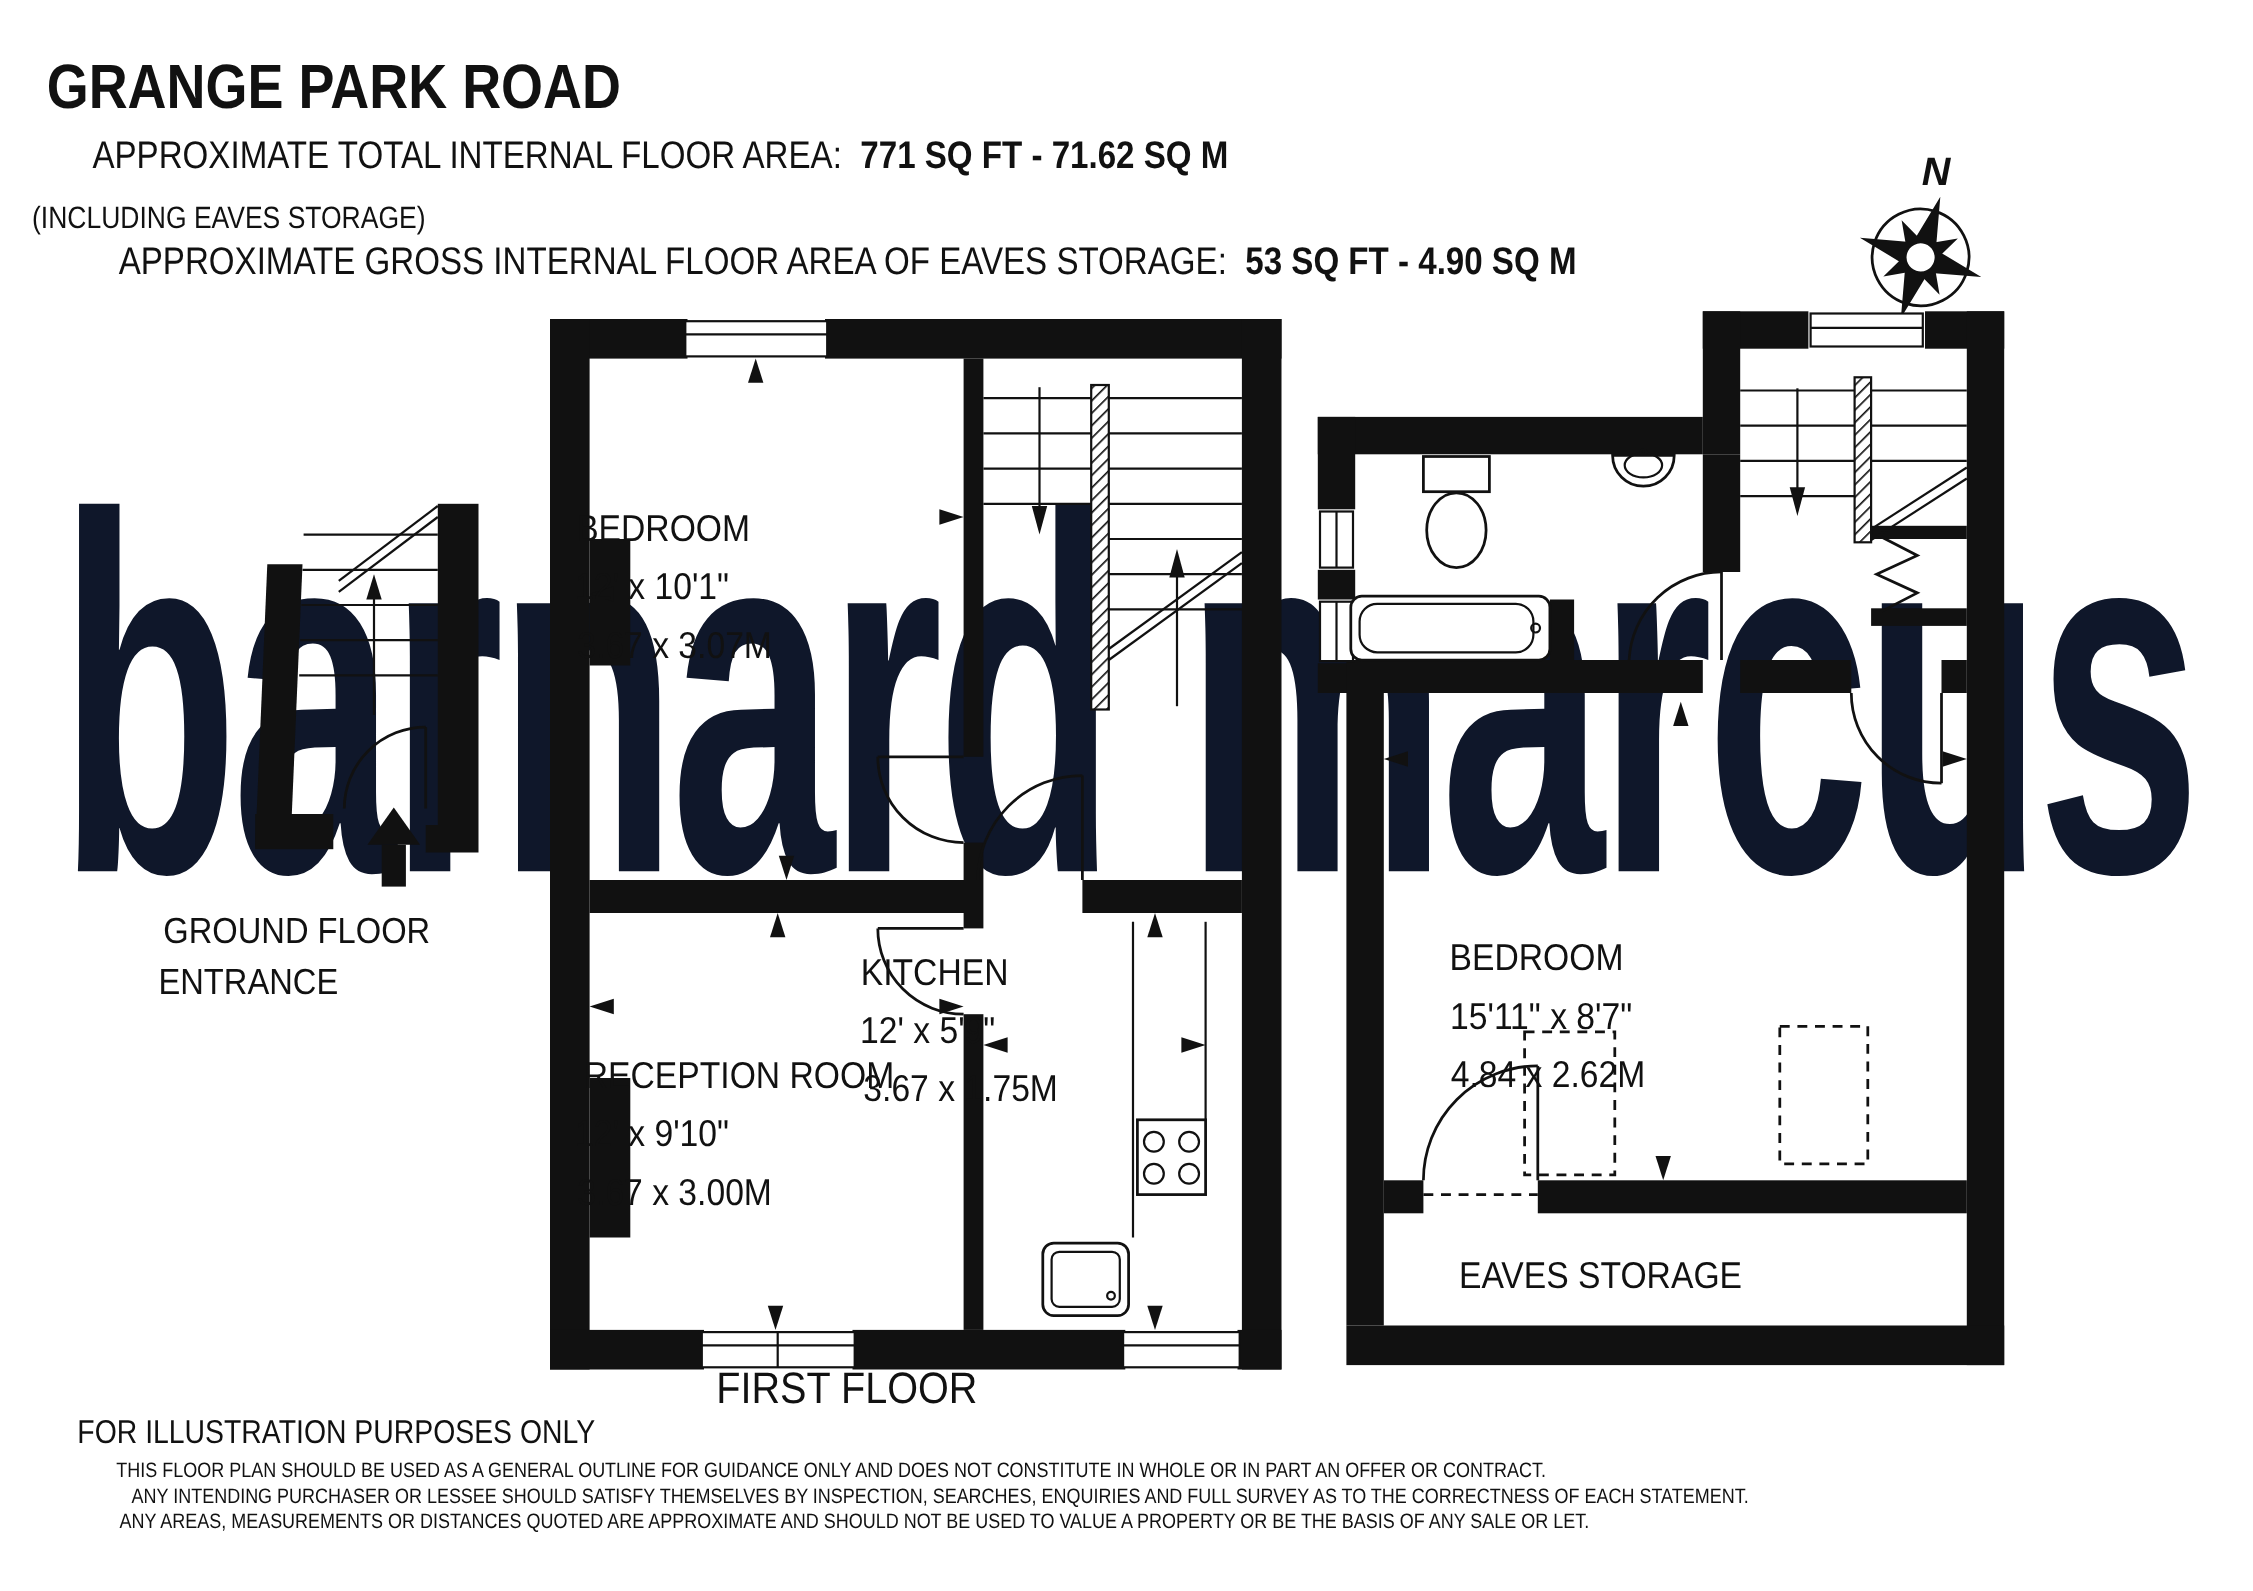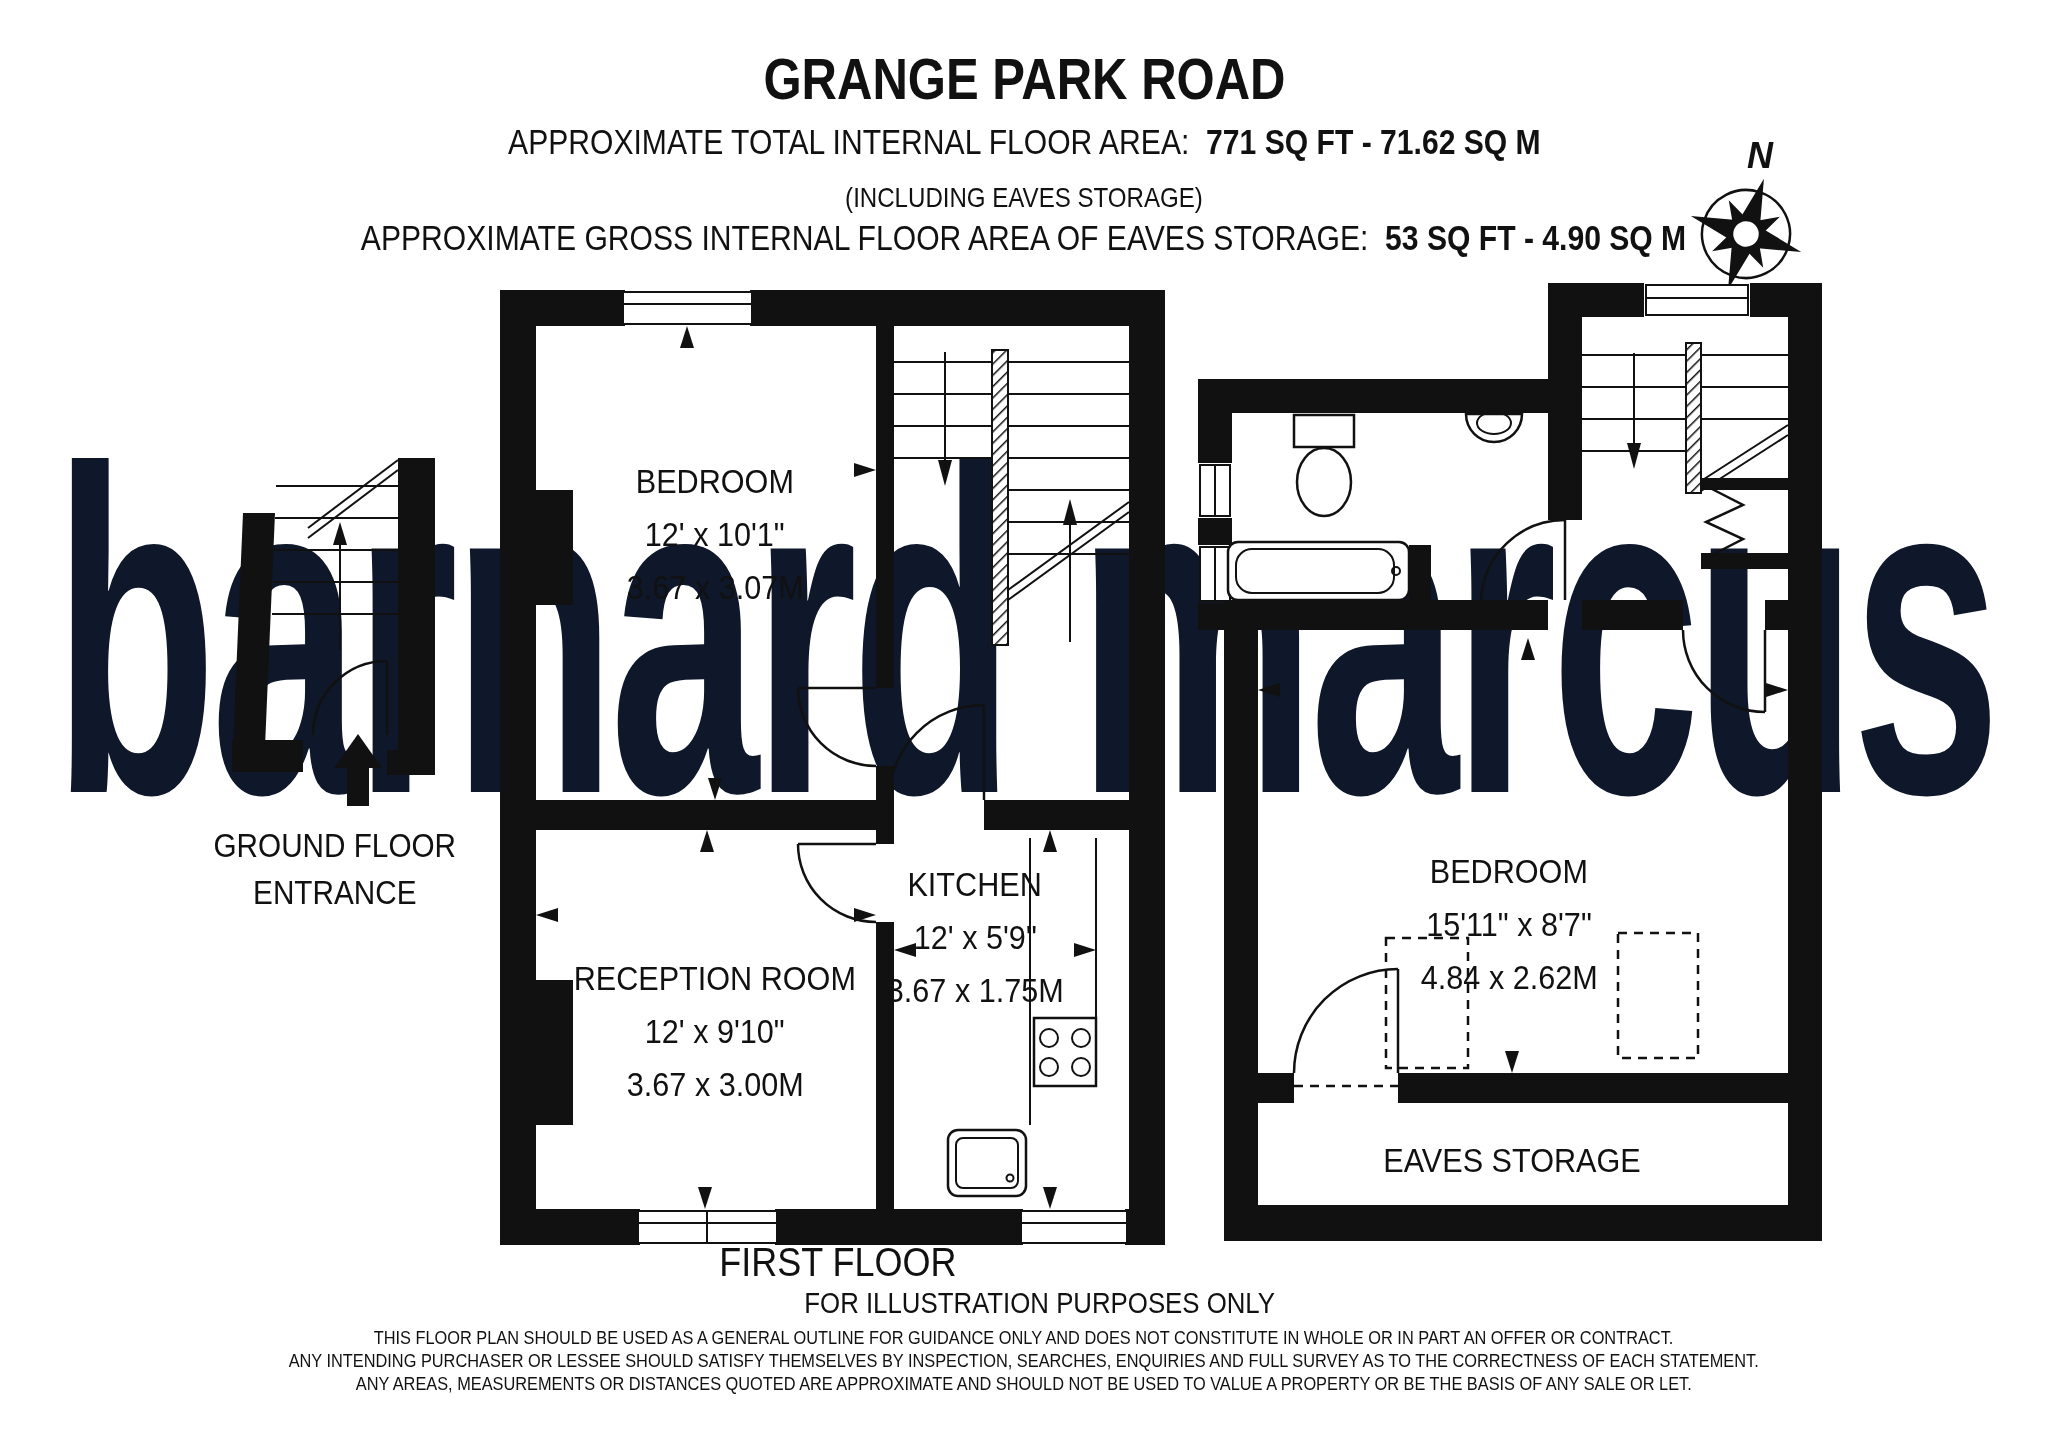--- a/index.html
+++ b/index.html
@@ -1,19 +1,19 @@
 <!DOCTYPE html>
 <html><head>
 <meta charset="utf-8">
 <style>
   html,body{margin:0;padding:0;background:#fff;}
   #page{position:relative;width:2048px;height:1446px;background:#fff;overflow:hidden;
         font-family:"Liberation Sans",sans-serif;color:#111;}
   .abs{position:absolute;}
-  .ctr{text-align:center;}
+  .ctr{text-align:left;}
   .cond{display:inline-block;white-space:nowrap;transform:scaleX(0.86);transform-origin:center;}
   .cond2{display:inline-block;white-space:nowrap;transform:scaleX(0.9);transform-origin:center;}
   .title{font-size:57px;font-weight:bold;letter-spacing:0px;}
   .hline{font-size:35px;}
   .hline b{font-weight:bold;}
   .hsub{font-size:28px;}
   .roomlabel{font-size:34px;line-height:53px;}
   .floorlabel{font-size:40px;}
   .illus{font-size:30px;padding-left:32px;}
   .disc{font-size:19px;line-height:23px;}

